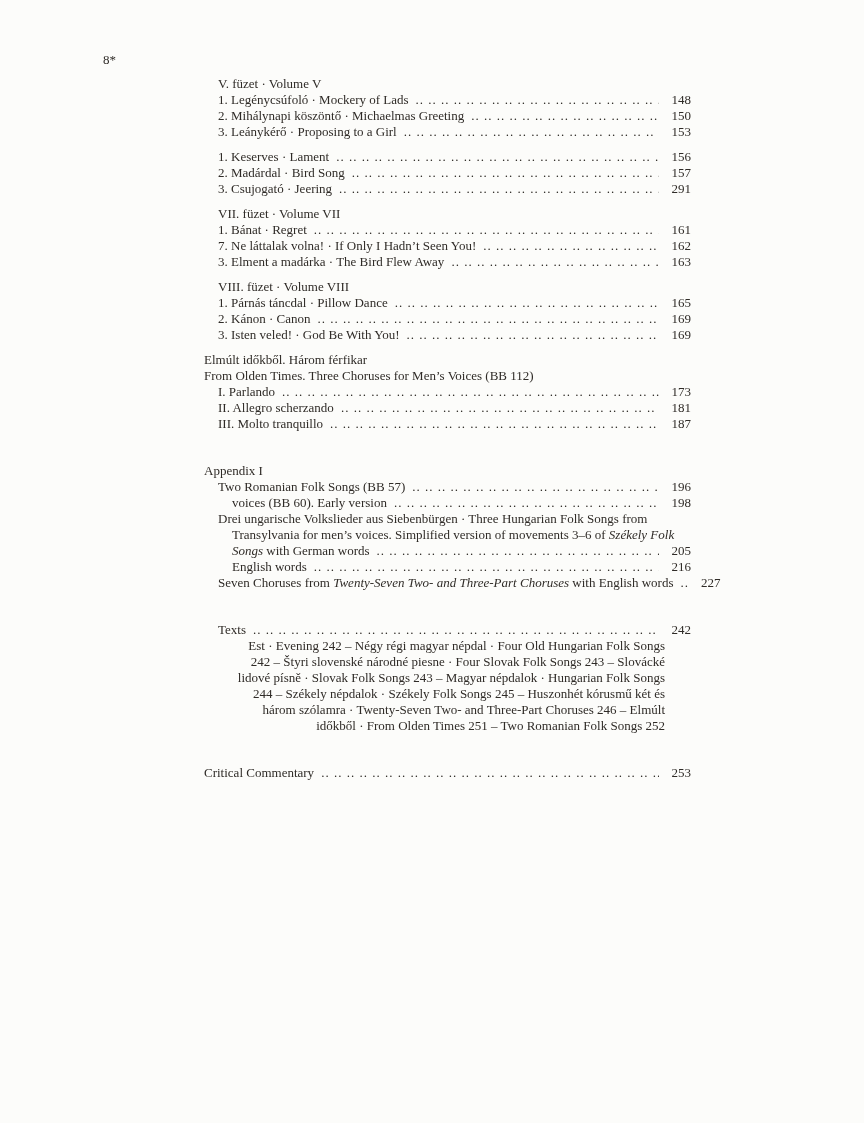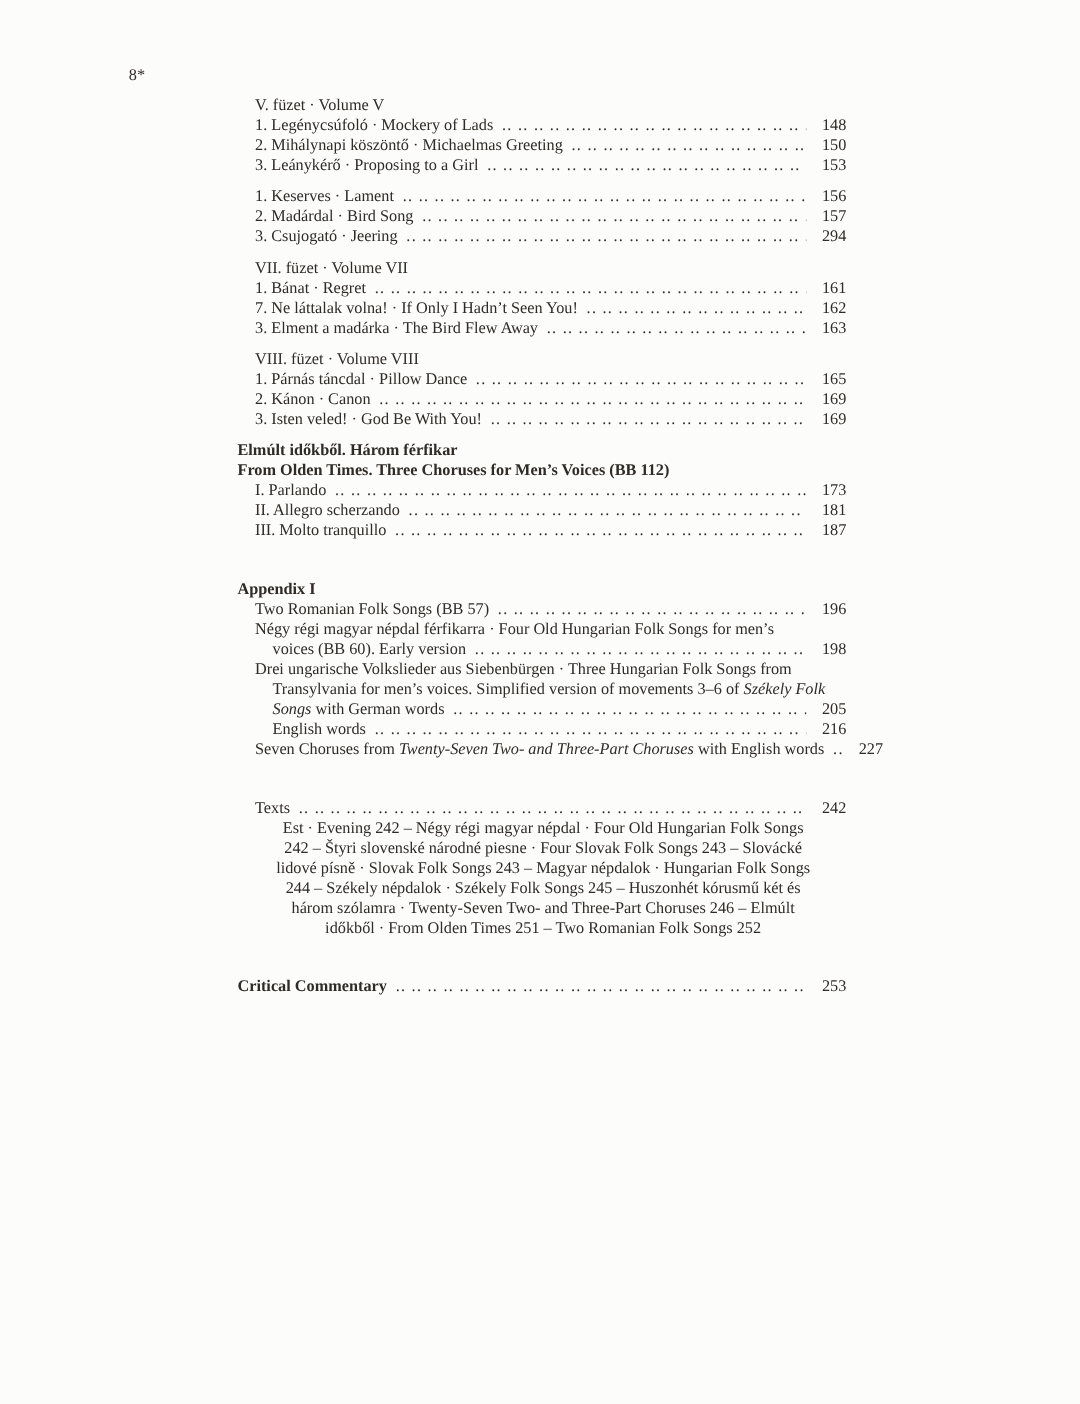--- a/index.html
+++ b/index.html
@@ -6,44 +6,44 @@
   html, body { width: 864px; height: 1123px; }
   body {
     background: #fcfcfa;
     color: #2f2b27;
     font-family: "Liberation Serif", "DejaVu Serif", serif;
     font-size: 13px;
     line-height: 16px;
   }
   .page { position: relative; width: 864px; height: 1123px; overflow: hidden; }
   .folio { position: absolute; left: 103px; top: 52px; }
-  .content { position: absolute; left: 190px; top: 76px; width: 487px; }
+  .content { position: absolute; left: 204px; top: 76px; width: 487px; }
 
   .group { margin-bottom: 9px; }
   .gap-lg { margin-top: 31px; }
   .indent1 { margin-left: 14px; }
   .indent2 { margin-left: 28px; }
 
   .row { display: flex; align-items: flex-start; }
   .lbl { flex: 0 0 auto; white-space: nowrap; }
   .leader {
     flex: 1 1 auto;
     min-width: 8px;
     overflow: hidden;
     white-space: nowrap;
     text-align: right;
     margin: 0 8px 0 7px;
     letter-spacing: 1px;
   }
   .pg { flex: 0 0 auto; min-width: 24px; text-align: right; }
 
-  .bold { font-weight: bold; }
+  .bold { font-weight: normal; }
   i { }
 
-  .para { max-width: 433px; text-align: center; font-family: Liberation Serif, serif; }
+  .para { max-width: 433px; text-align: right; font-family: Liberation Serif, serif; }
 </style>
 </head>
 <body>
 
 <div class="page">
   <div class="folio">8*</div>
 
   <div class="content">
 
     <div class="group indent1">
@@ -72,21 +72,21 @@
         <span class="pg">156</span>
       </div>
       <div class="row">
         <span class="lbl">2. Madárdal · Bird Song</span>
         <span class="leader"> .. .. .. .. .. .. .. .. .. .. .. .. .. .. .. .. .. .. .. .. .. .. .. .. .. .. .. .. .. .. .. .. .. .. .. .. .. .. .. .. .. .. .. .. .. .. .. .. .. .. .. .. .. .. .. .. .. .. .. .. .. .. .. .. .. .. .. .. .. ..</span>
         <span class="pg">157</span>
       </div>
       <div class="row">
         <span class="lbl">3. Csujogató · Jeering</span>
         <span class="leader"> .. .. .. .. .. .. .. .. .. .. .. .. .. .. .. .. .. .. .. .. .. .. .. .. .. .. .. .. .. .. .. .. .. .. .. .. .. .. .. .. .. .. .. .. .. .. .. .. .. .. .. .. .. .. .. .. .. .. .. .. .. .. .. .. .. .. .. .. .. ..</span>
-        <span class="pg">294</span>
+        <span class="pg">291</span>
       </div>
     </div>
 
     <div class="group indent1">
       <div>VII. füzet · Volume VII</div>
       <div class="row">
         <span class="lbl">1. Bánat · Regret</span>
         <span class="leader"> .. .. .. .. .. .. .. .. .. .. .. .. .. .. .. .. .. .. .. .. .. .. .. .. .. .. .. .. .. .. .. .. .. .. .. .. .. .. .. .. .. .. .. .. .. .. .. .. .. .. .. .. .. .. .. .. .. .. .. .. .. .. .. .. .. .. .. .. .. ..</span>
         <span class="pg">161</span>
       </div>
@@ -144,21 +144,20 @@
     <div class="group gap-lg">
       <div class="bold">Appendix I</div>
 
       <div class="row indent1">
         <span class="lbl">Two Romanian Folk Songs (BB 57)</span>
         <span class="leader"> .. .. .. .. .. .. .. .. .. .. .. .. .. .. .. .. .. .. .. .. .. .. .. .. .. .. .. .. .. .. .. .. .. .. .. .. .. .. .. .. .. .. .. .. .. .. .. .. .. .. .. .. .. .. .. .. .. .. .. .. .. .. .. .. .. .. .. .. .. ..</span>
         <span class="pg">196</span>
       </div>
 
       <div>
-        <div class="indent1">Négy régi magyar népdal férfikarra · Four Old Hungarian Folk Songs for men’s</div>
         <div class="row indent2">
           <span class="lbl">voices (BB 60). Early version</span>
           <span class="leader"> .. .. .. .. .. .. .. .. .. .. .. .. .. .. .. .. .. .. .. .. .. .. .. .. .. .. .. .. .. .. .. .. .. .. .. .. .. .. .. .. .. .. .. .. .. .. .. .. .. .. .. .. .. .. .. .. .. .. .. .. .. .. .. .. .. .. .. .. .. ..</span>
           <span class="pg">198</span>
         </div>
       </div>
 
       <div>
         <div class="indent1">Drei ungarische Volkslieder aus Siebenbürgen · Three Hungarian Folk Songs from</div>
         <div class="indent2"><span>Transylvania for men’s voices. Simplified version of movements 3–6 of </span><i>Székely Folk</i></div>

